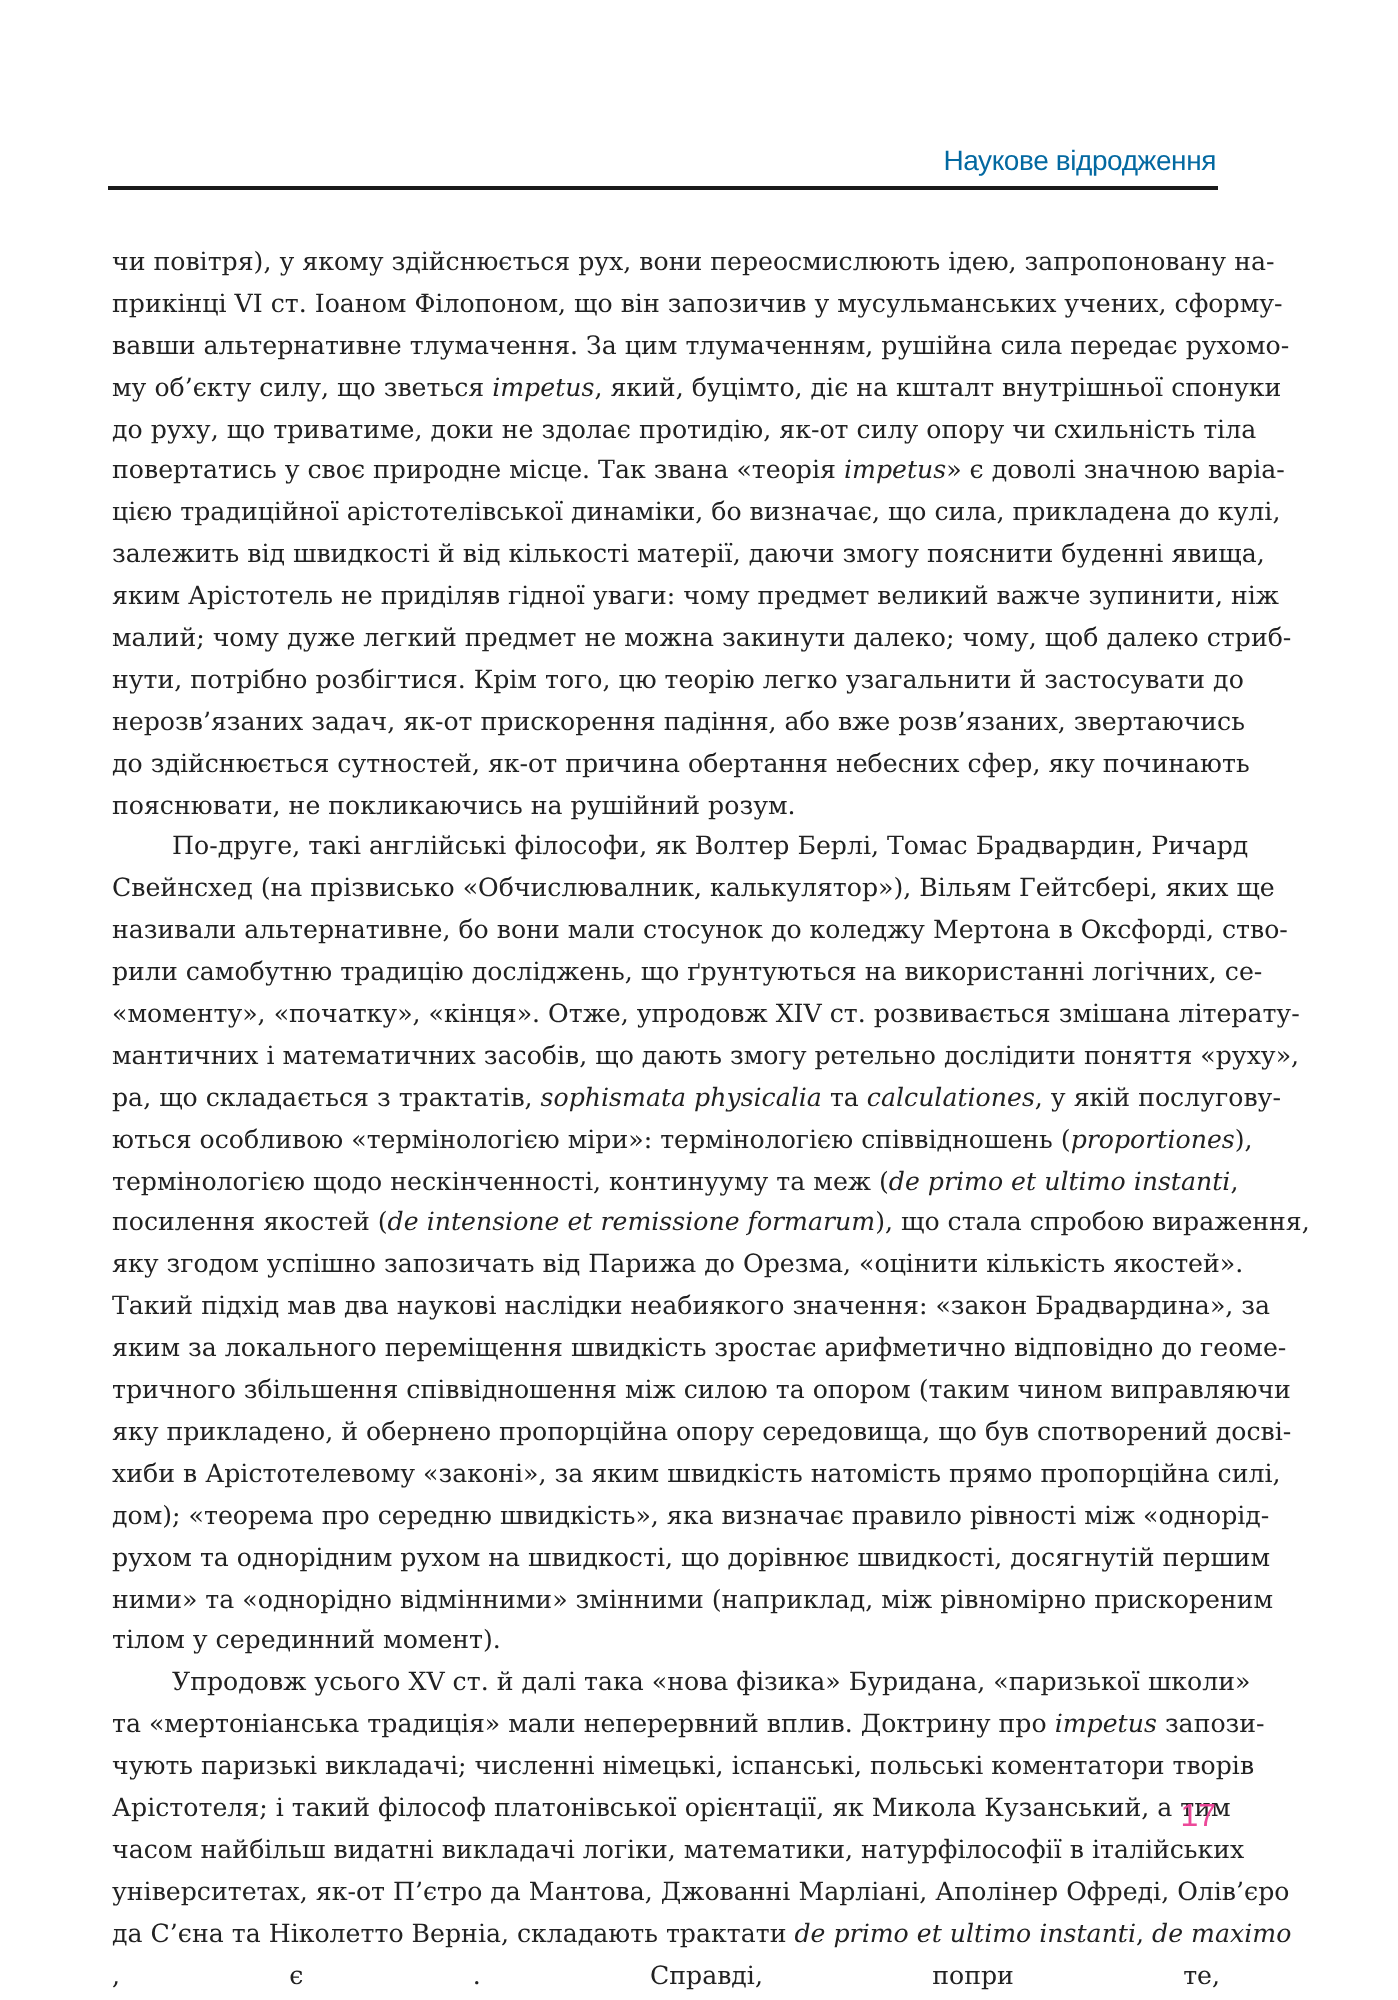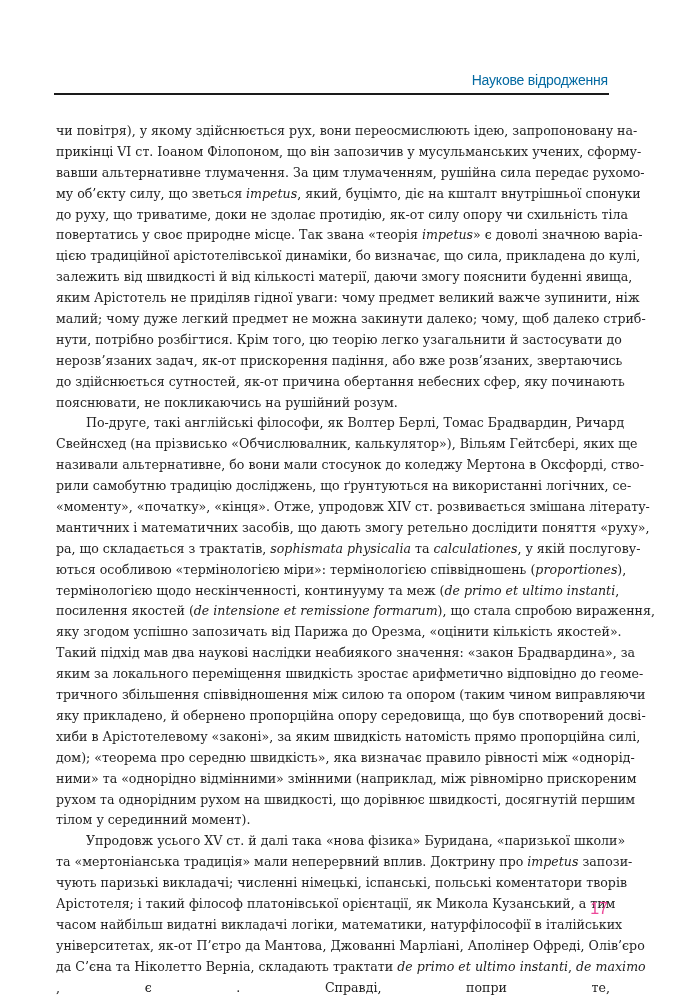--- a/index.html
+++ b/index.html
@@ -58,22 +58,22 @@
     <span class="line">ються особливою «термінологією міри»: термінологією співвідношень (<i>proportiones</i>),</span>
     <span class="line">термінологією щодо нескінченності, континууму та меж (<i>de primo et ultimo instanti</i>,</span>
     <span class="line">посилення якостей (<i>de intensione et remissione formarum</i>), що стала спробою вираження,</span>
     <span class="line">яку згодом успішно запозичать від Парижа до Орезма, «оцінити кількість якостей».</span>
     <span class="line">Такий підхід мав два наукові наслідки неабиякого значення: «закон Брадвардина», за</span>
     <span class="line">яким за локального переміщення швидкість зростає арифметично відповідно до геоме-</span>
     <span class="line">тричного збільшення співвідношення між силою та опором (таким чином виправляючи</span>
     <span class="line">яку прикладено, й обернено пропорційна опору середовища, що був спотворений досві-</span>
     <span class="line">хиби в Арістотелевому «законі», за яким швидкість натомість прямо пропорційна силі,</span>
     <span class="line">дом); «теорема про середню швидкість», яка визначає правило рівності між «однорід-</span>
+    <span class="line">рухом та однорідним рухом на швидкості, що дорівнює швидкості, досягнутій першим</span>
     <span class="line">ними» та «однорідно відмінними» змінними (наприклад, між рівномірно прискореним</span>
-    <span class="line">рухом та однорідним рухом на швидкості, що дорівнює швидкості, досягнутій першим</span>
     <span class="line last">тілом у серединний момент).</span>
     <span class="line indent">Упродовж усього XV ст. й далі така «нова фізика» Буридана, «паризької школи»</span>
     <span class="line">та «мертоніанська традиція» мали неперервний вплив. Доктрину про <i>impetus</i> запози-</span>
     <span class="line">чують паризькі викладачі; численні німецькі, іспанські, польські коментатори творів</span>
     <span class="line">Арістотеля; і такий філософ платонівської орієнтації, як Микола Кузанський, а тим</span>
     <span class="line">часом найбільш видатні викладачі логіки, математики, натурфілософії в італійських</span>
     <span class="line">університетах, як-от П’єтро да Мантова, Джованні Марліані, Аполінер Офреді, Олів’єро</span>
     <span class="line">да С’єна та Ніколетто Верніа, складають трактати <i>de primo et ultimo instanti</i>, <i>de maximo</i></span>
     <span class="line">,  є . Справді, попри те,</span>
 

